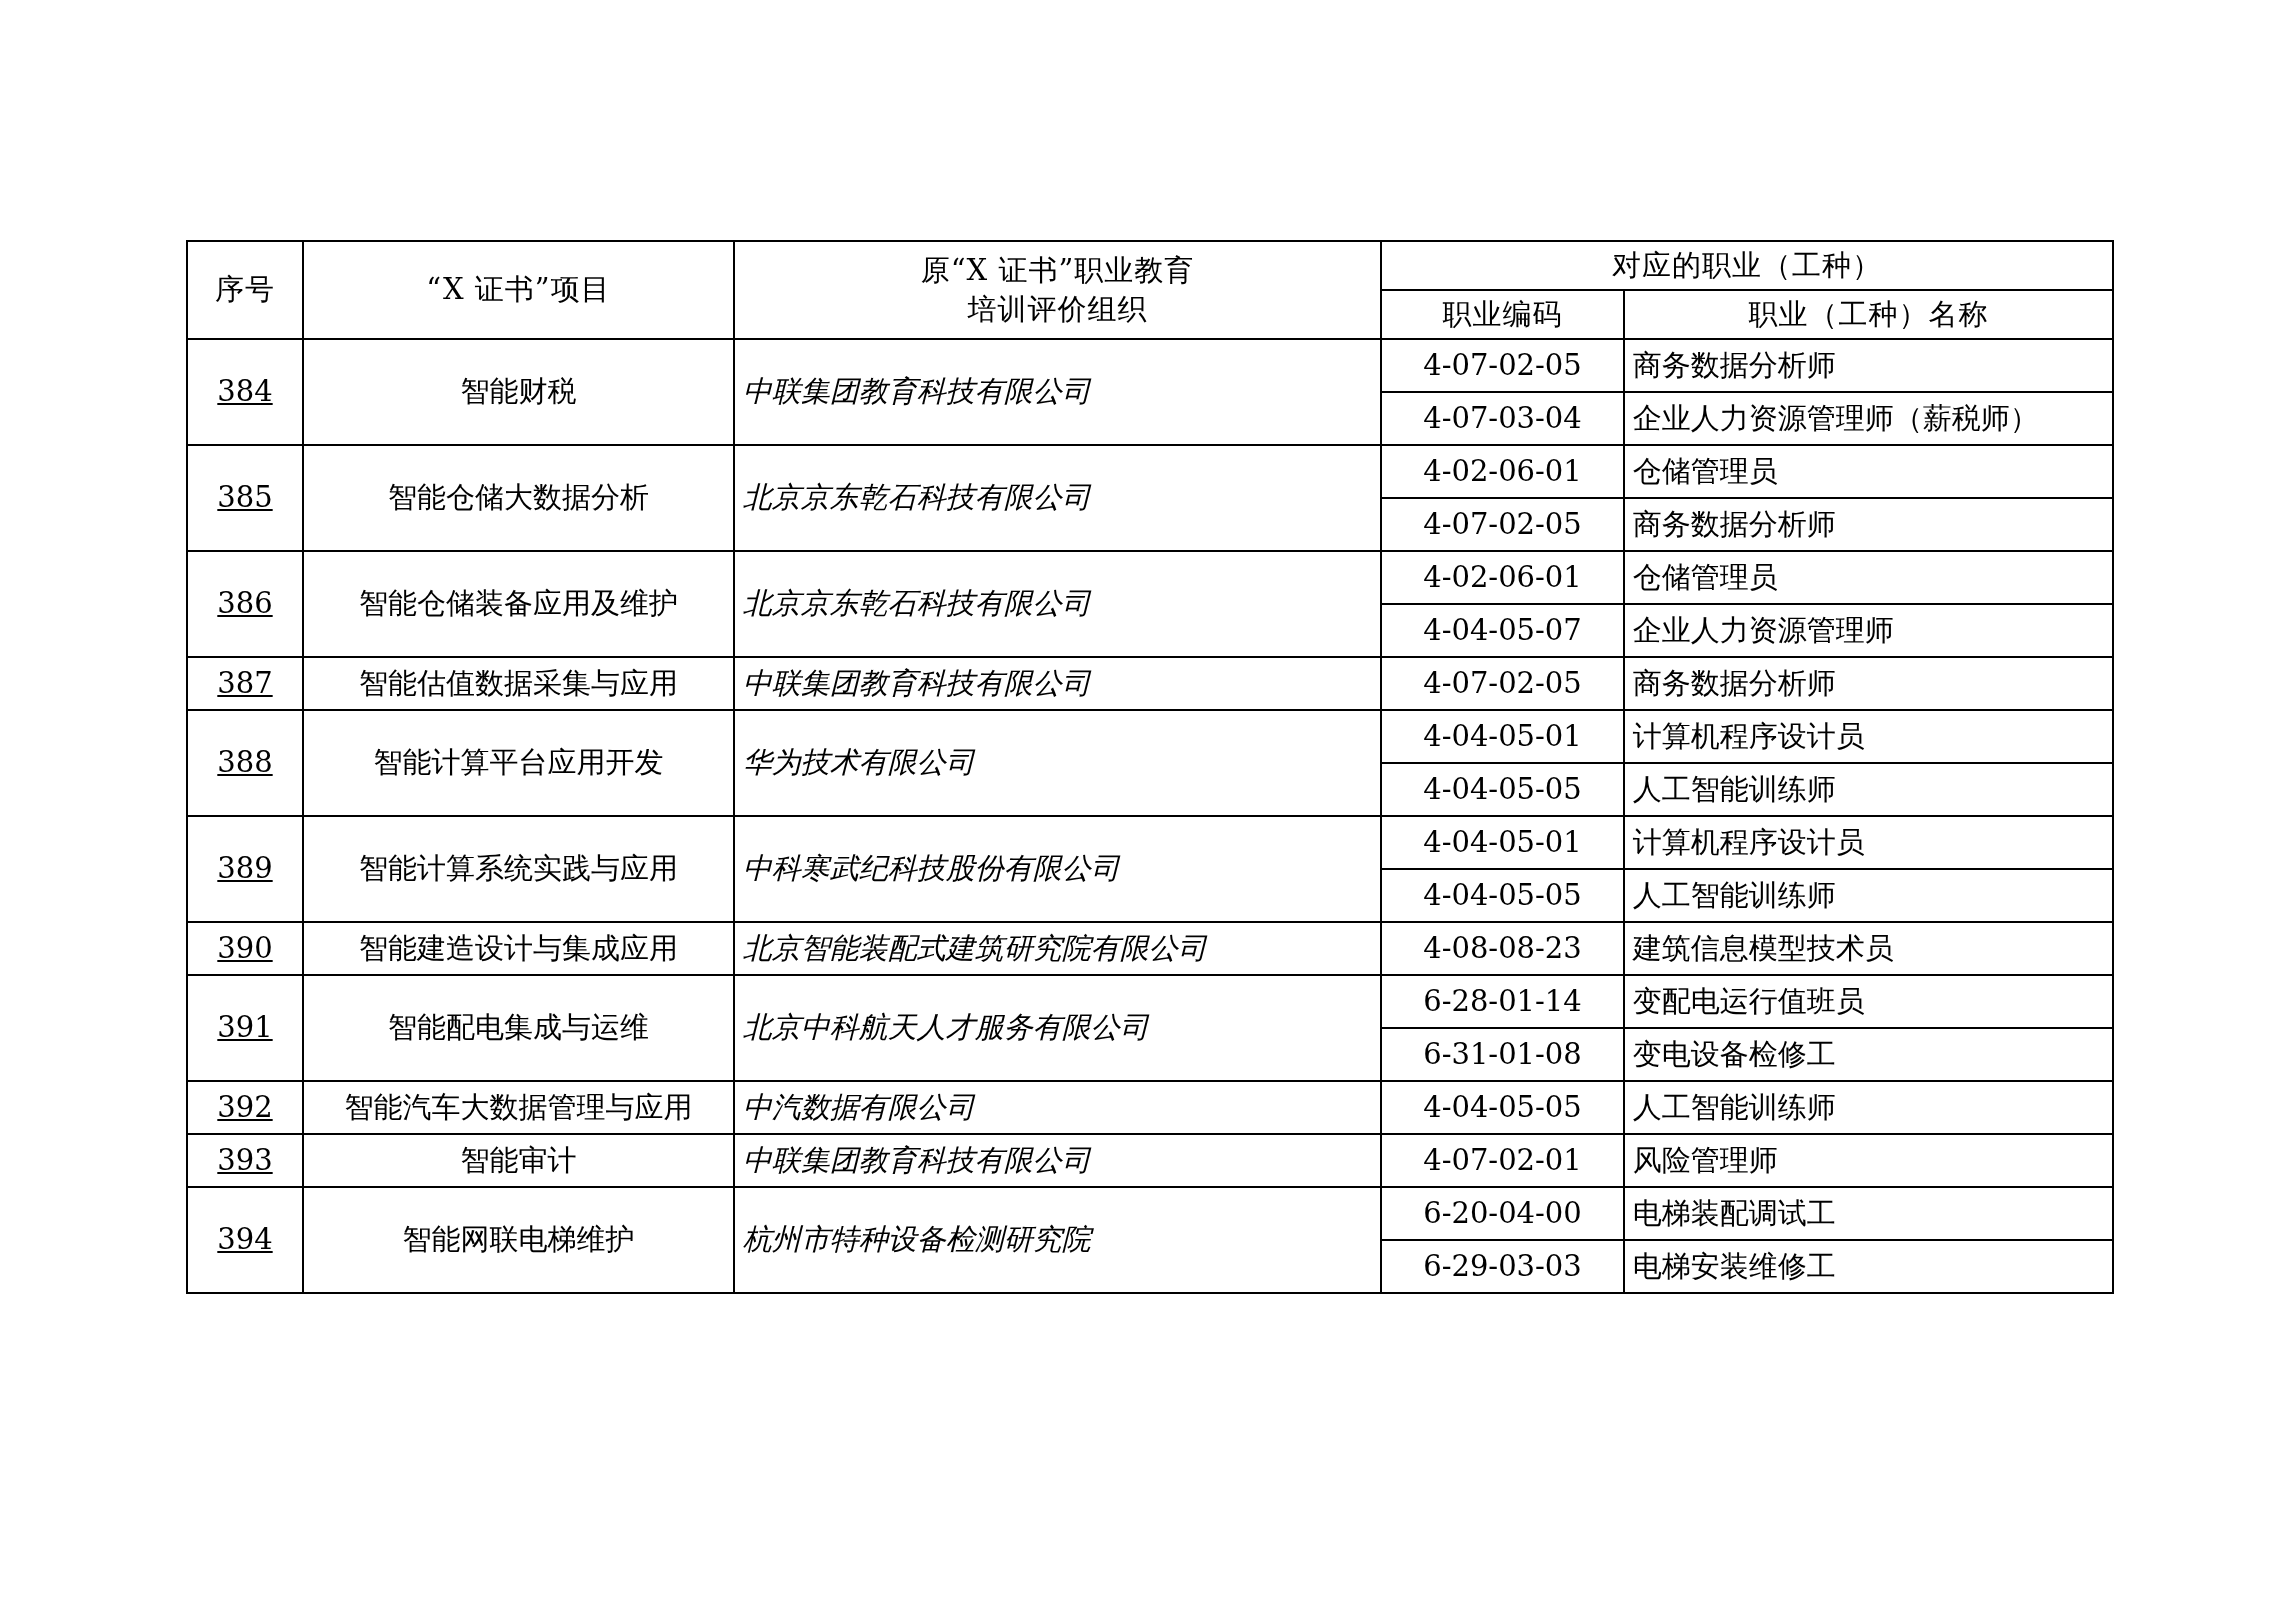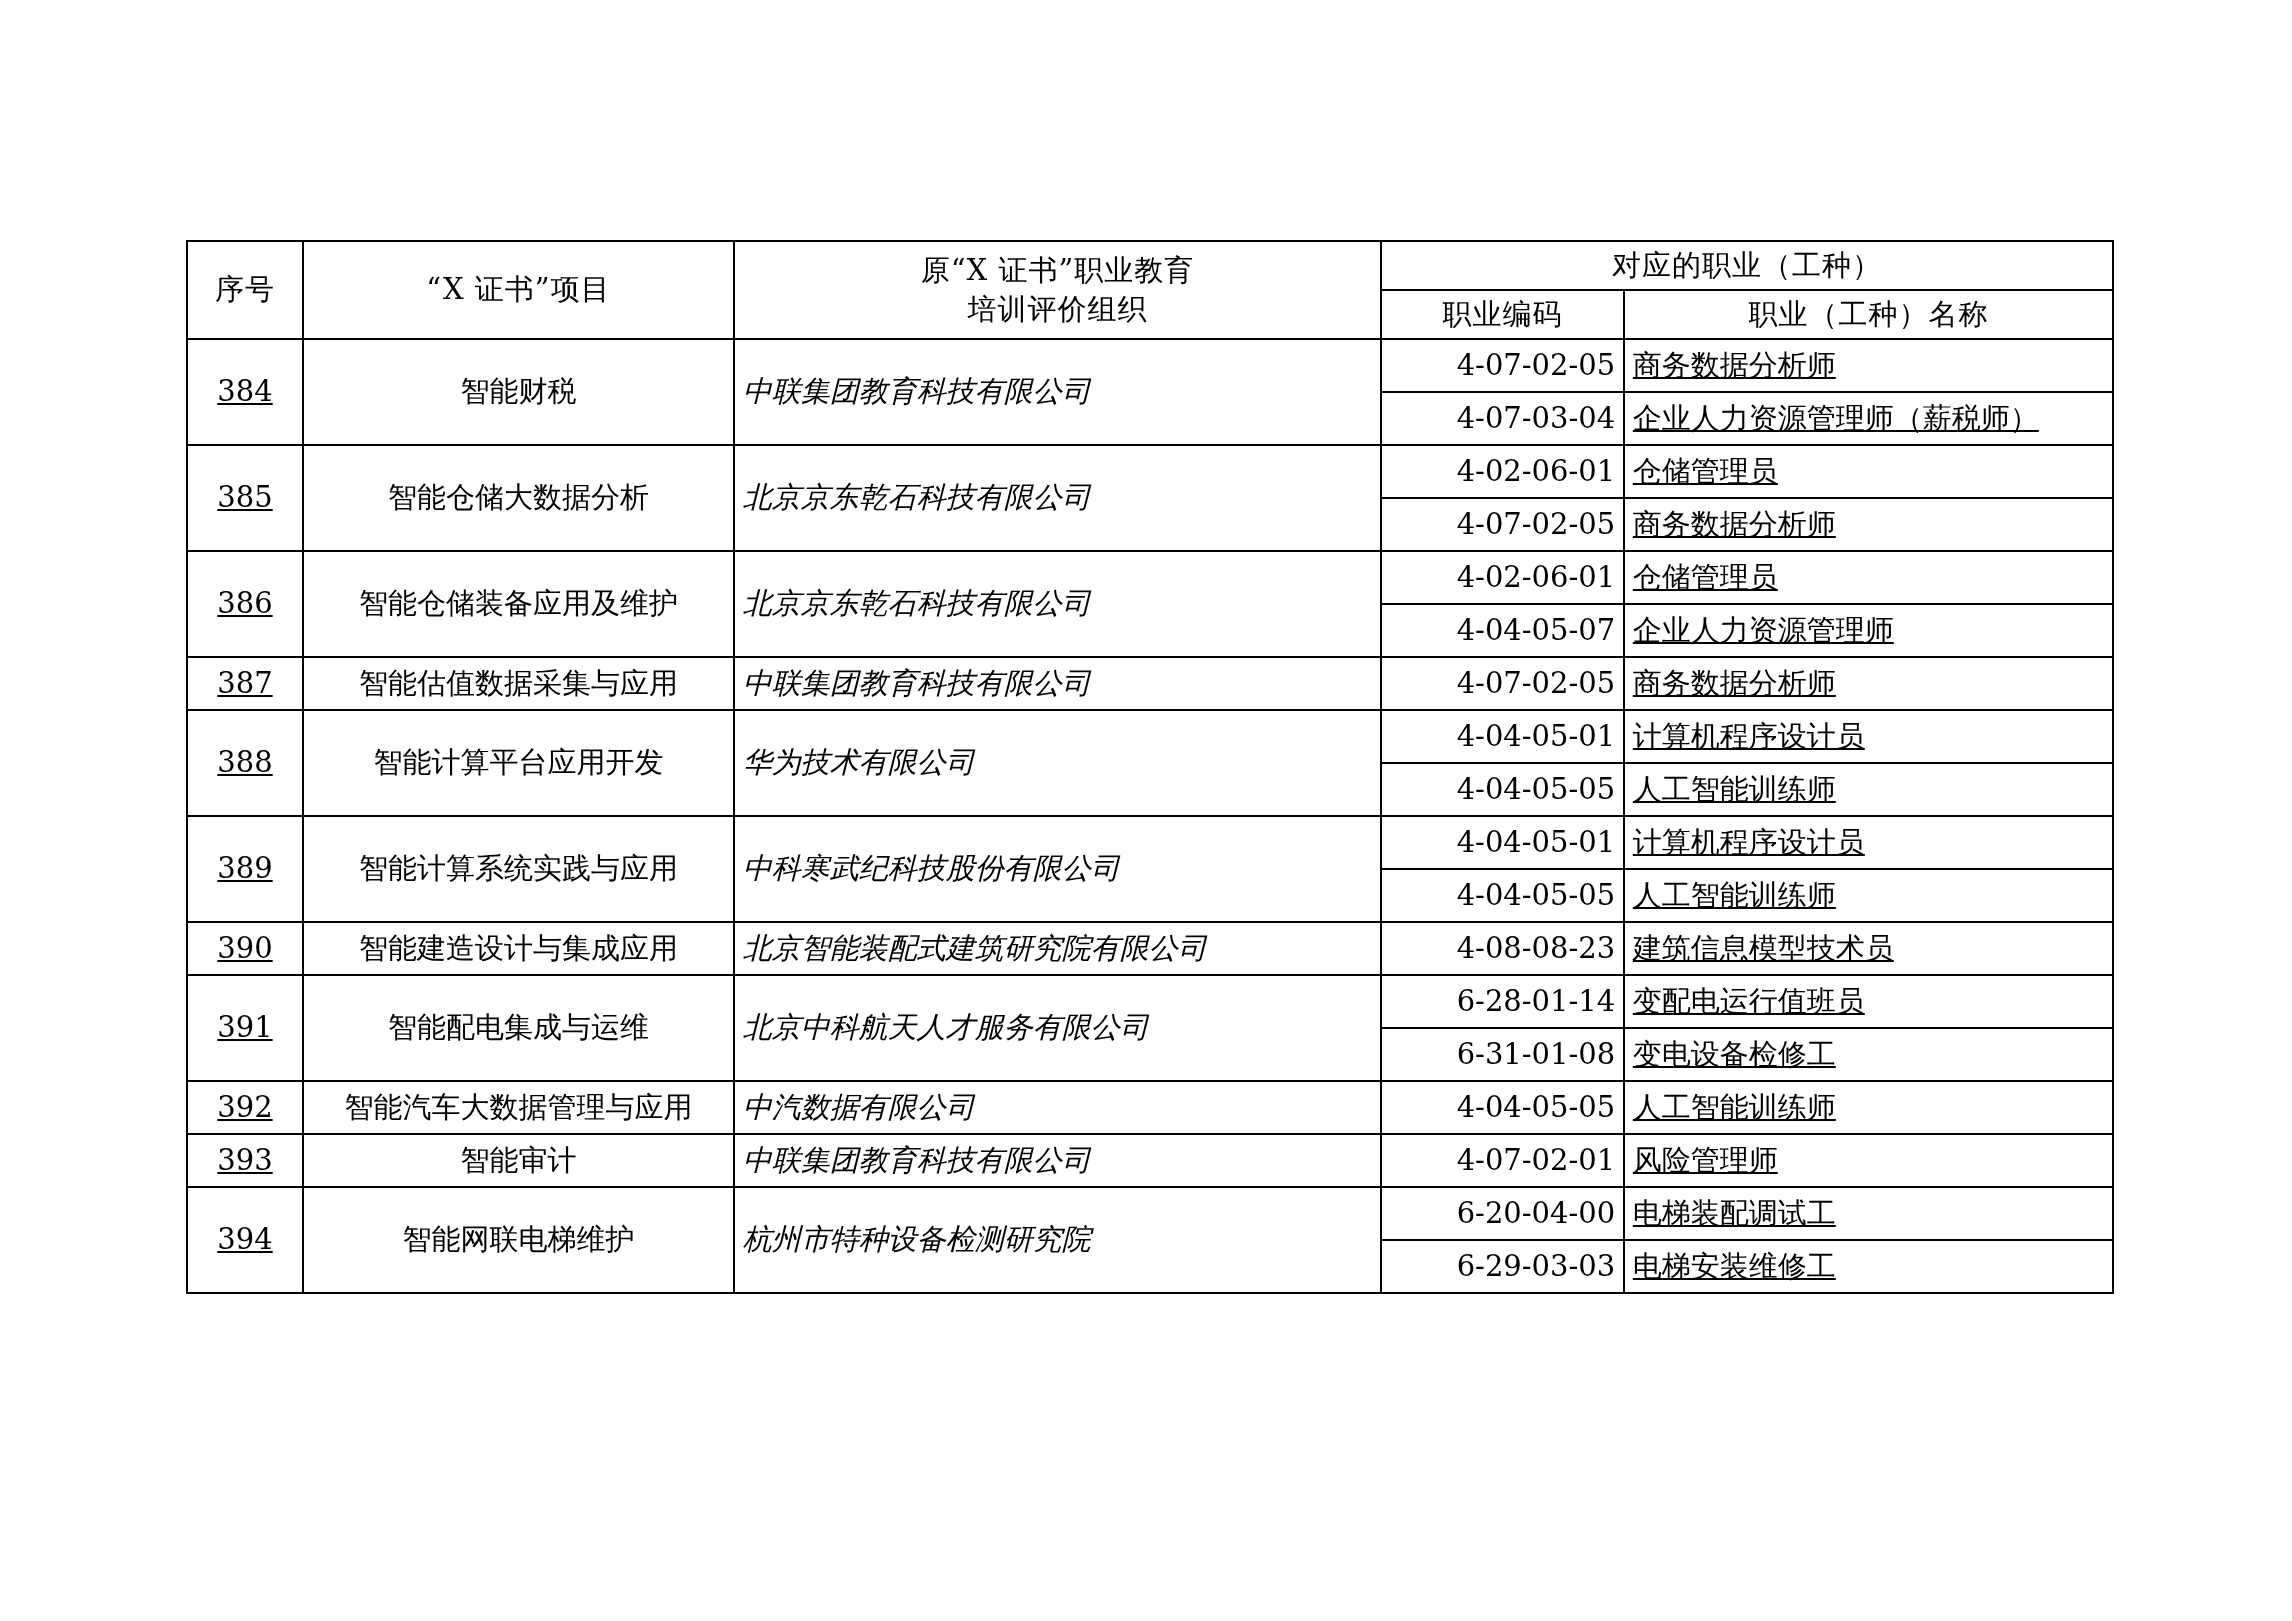--- a/index.html
+++ b/index.html
@@ -65,29 +65,28 @@
     text-align: center;
     padding-left: 13.7px;
     font-size: 29px;
   }
   td.org {
     text-align: left;
     font-size: 29px;
     font-style: italic;
   }
   td.code {
-    text-align: right;
+    text-align: center;
     padding-left: 13.7px;
     font-size: 29px;
   }
   td.jobname {
     text-align: left;
     padding-left: 13.7px;
     font-size: 29px;
-    text-decoration: underline;
   }
   .row-h {
     height: 53px;
   }
   .page-number {
     position: absolute;
     left: 0;
     top: 1458px;
     width: 2293px;
     text-align: center;

